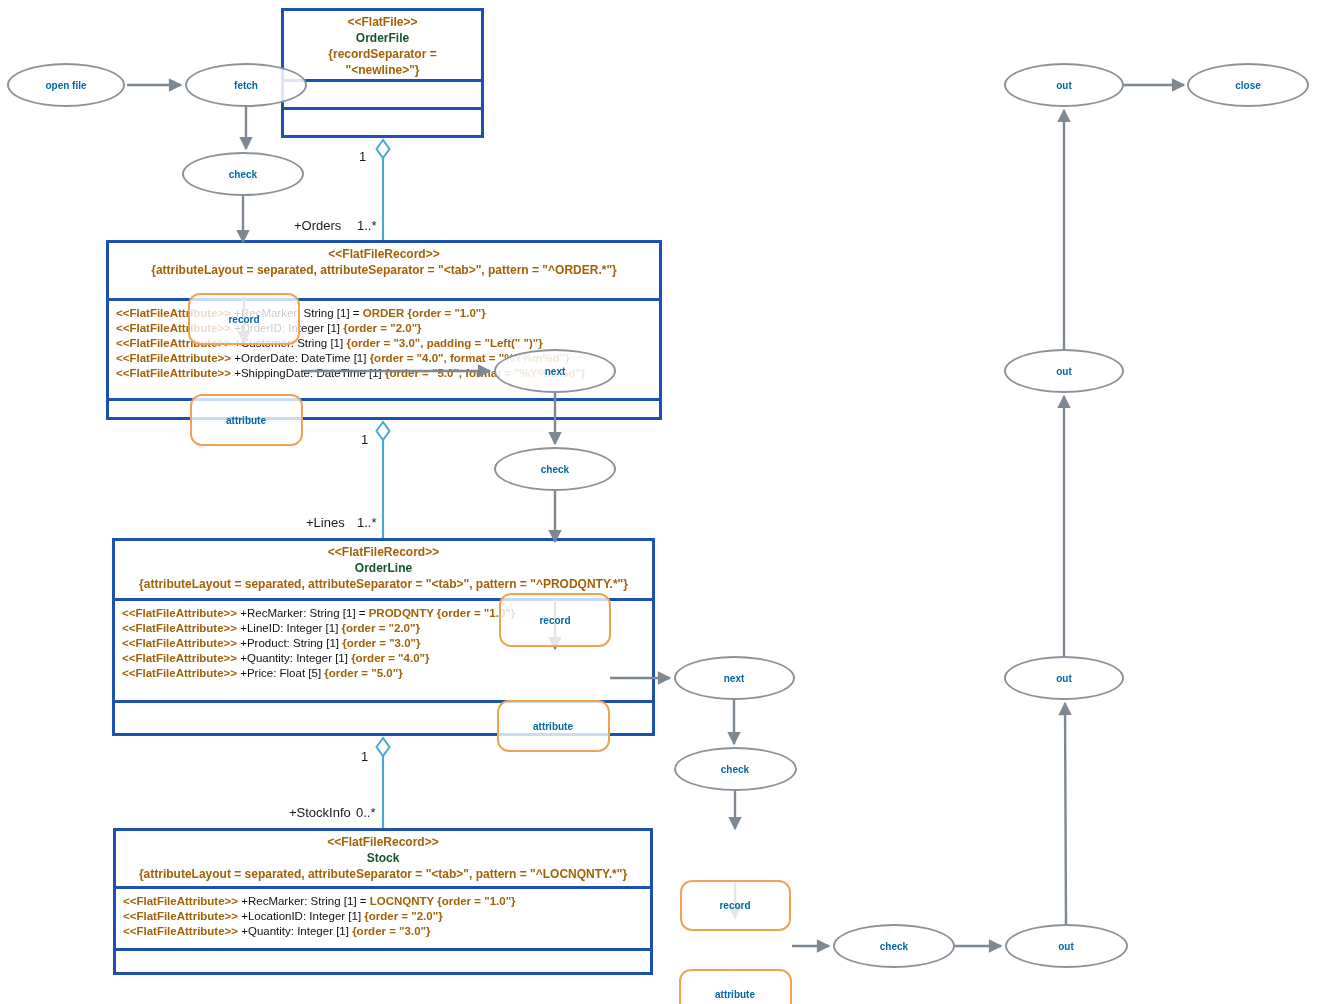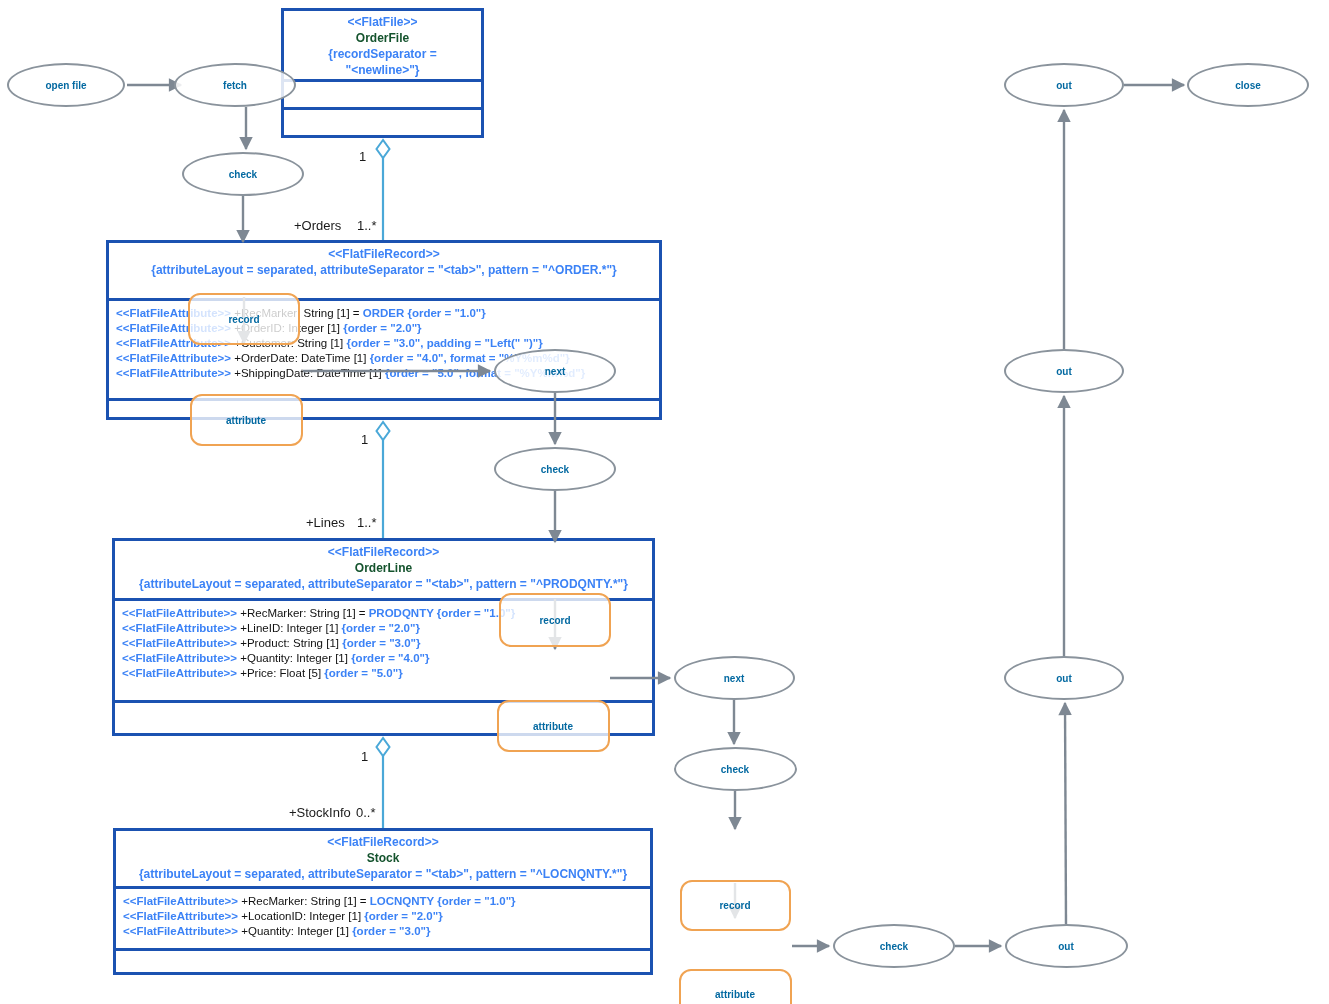--- a/index.html
+++ b/index.html
@@ -3,21 +3,21 @@
 <meta charset="utf-8">
 <style>
   html,body{margin:0;padding:0;background:#ffffff;font-family:"Liberation Sans",sans-serif;}
   #canvas{position:relative;width:1329px;height:1004px;background:#ffffff;overflow:hidden;}
   #edge-layer{position:absolute;left:0;top:0;z-index:3;}
   .class-box{position:absolute;box-sizing:border-box;border:3px solid #1b52b1;background:#ffffff;z-index:1;}
   .class-head{box-sizing:border-box;border-bottom:3px solid #1b52b1;text-align:center;padding-top:3px;overflow:hidden;}
   .class-attrs{box-sizing:border-box;border-bottom:3px solid #1b52b1;padding:5px 0 0 7px;overflow:hidden;}
   .class-tail{box-sizing:border-box;}
   .hline{font-size:12px;line-height:16px;white-space:nowrap;}
-  .o{color:#3b82f6;font-weight:bold;}
+  .o{color:#a16207;font-weight:bold;}
   .k{color:#111111;}
   .kb{color:#14532d;font-weight:bold;}
   .attr-line{font-size:11.5px;line-height:15px;white-space:nowrap;}
   .node{position:absolute;box-sizing:border-box;display:flex;align-items:center;justify-content:center;z-index:4;}
   .node-ellipse{border:2px solid #8a939c;border-radius:50%;background:rgba(255,255,255,0.85);}
   .node-rect{border:2px solid #f0a352;border-radius:12px;background:rgba(255,255,255,0.78);margin-top:48px;}
   .node-label{font-size:10px;font-weight:bold;color:#0369a1;white-space:nowrap;}
   .mlabel{position:absolute;font-size:13px;color:#1a1a1a;white-space:nowrap;z-index:5;}
 </style>
 </head>
@@ -116,21 +116,21 @@
           <div class="attr-line"><span class="o">&lt;&lt;FlatFileAttribute&gt;&gt;</span><span class="k"> +LocationID: Integer [1] </span><span class="o">{order = "2.0"}</span></div>
           <div class="attr-line"><span class="o">&lt;&lt;FlatFileAttribute&gt;&gt;</span><span class="k"> +Quantity: Integer [1] </span><span class="o">{order = "3.0"}</span></div>
         </div>
         <div class="class-tail"></div>
       </div>
     </div>
   <div id="node-layer">
       <div class="node node-ellipse" style="left: 7px; top: 63px; width: 118px; height: 44px;">
         <span class="node-label">open file</span>
       </div>
-      <div class="node node-ellipse" style="left: 174px; top: 63px; width: 122px; height: 44px;">
+      <div class="node node-ellipse" style="left: 185px; top: 63px; width: 122px; height: 44px;">
         <span class="node-label">fetch</span>
       </div>
       <div class="node node-ellipse" style="left: 182px; top: 152px; width: 122px; height: 44px;">
         <span class="node-label">check</span>
       </div>
       <div class="node node-rect" style="left: 188px; top: 245px; width: 112px; height: 52px;">
         <span class="node-label">record</span>
       </div>
       <div class="node node-rect" style="left: 189.5px; top: 346px; width: 113px; height: 52px;">
         <span class="node-label">attribute</span>

